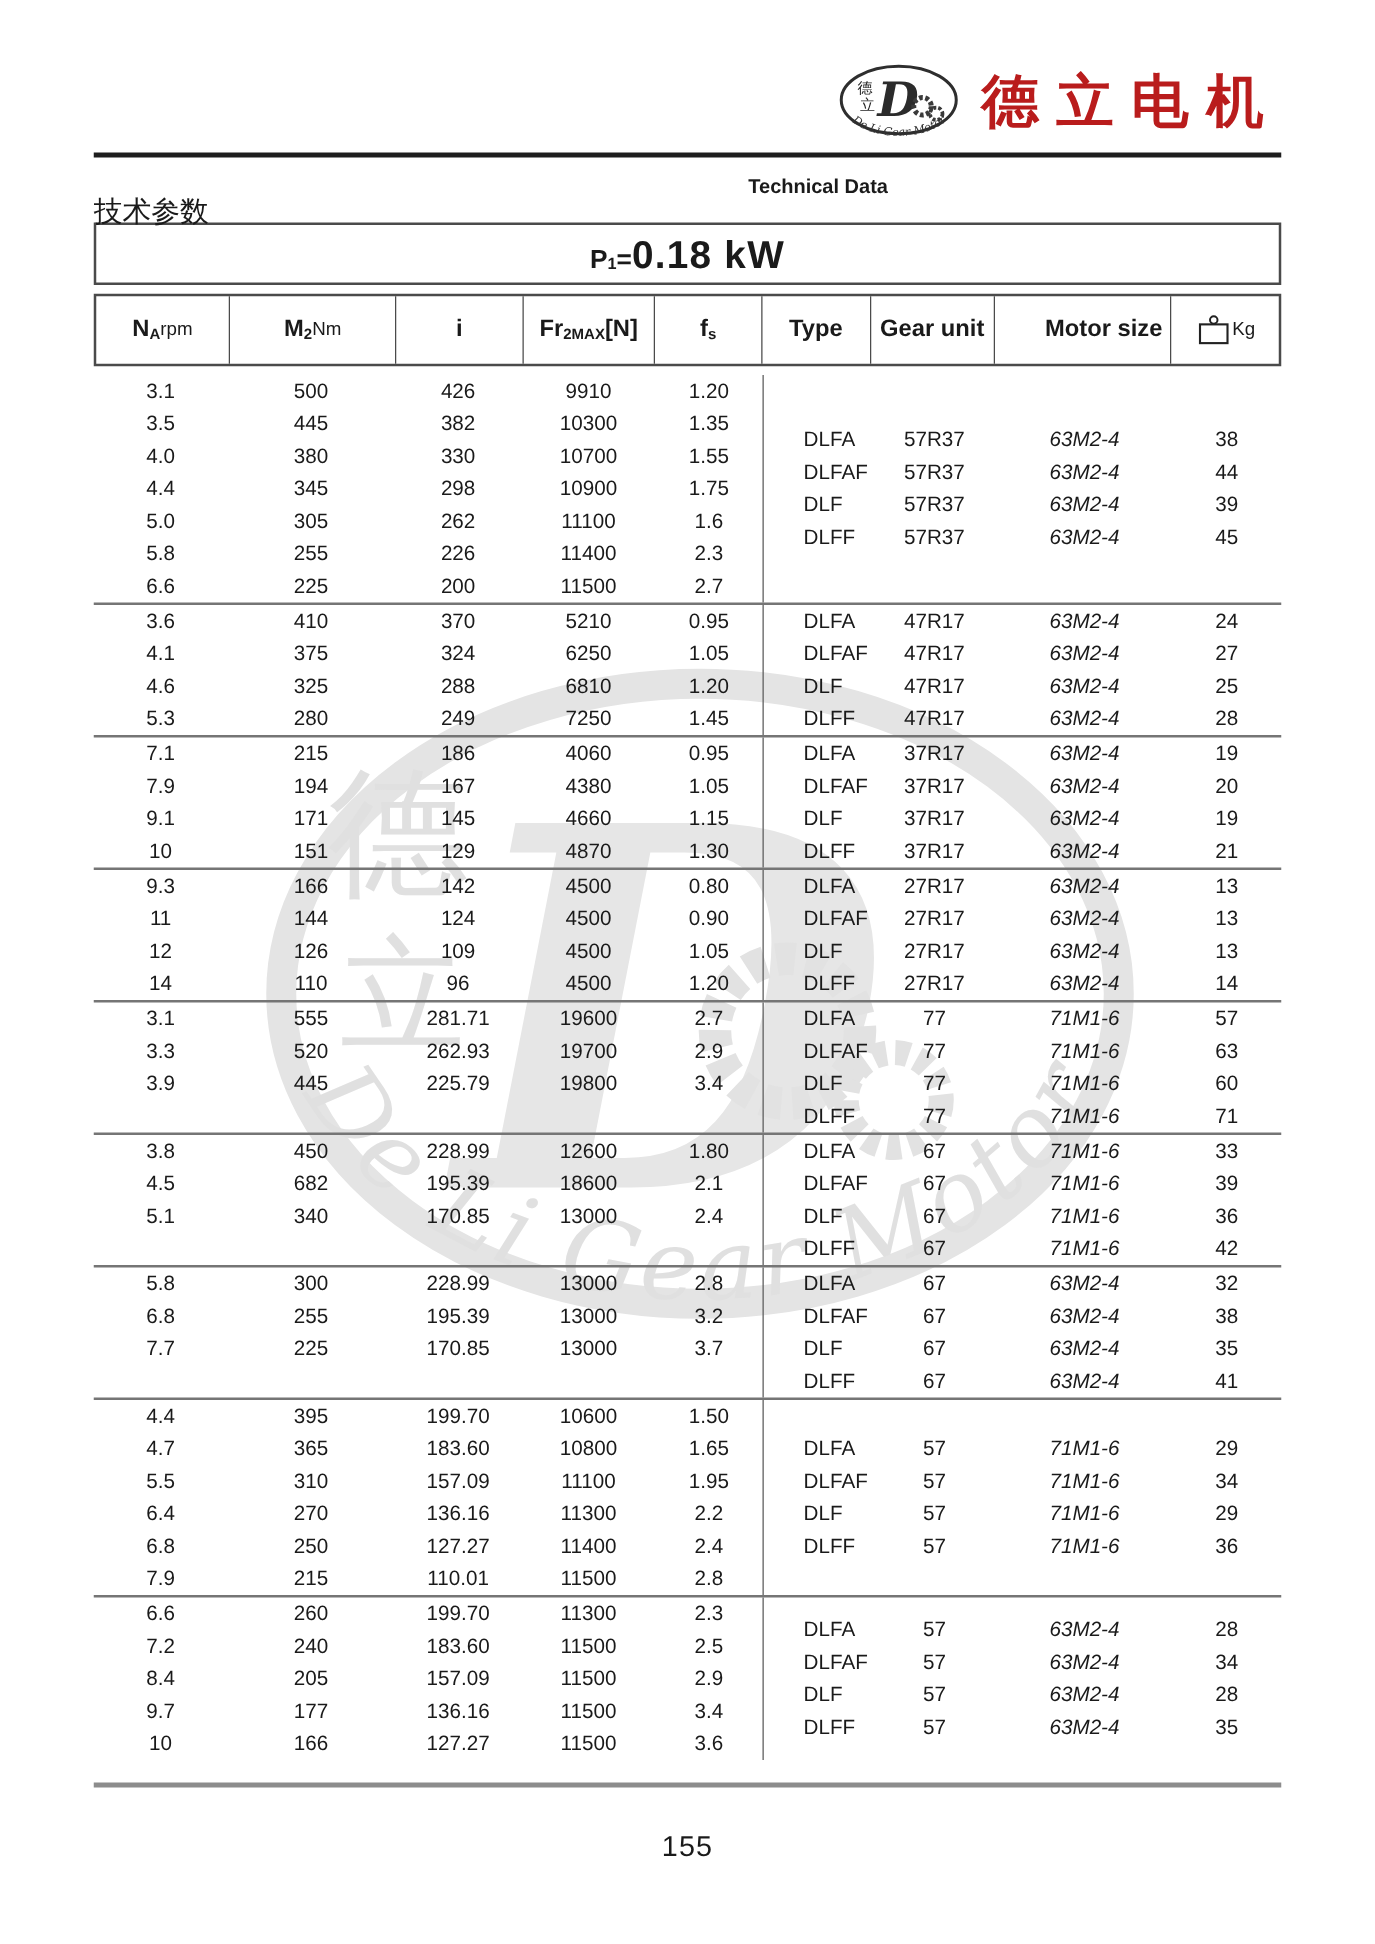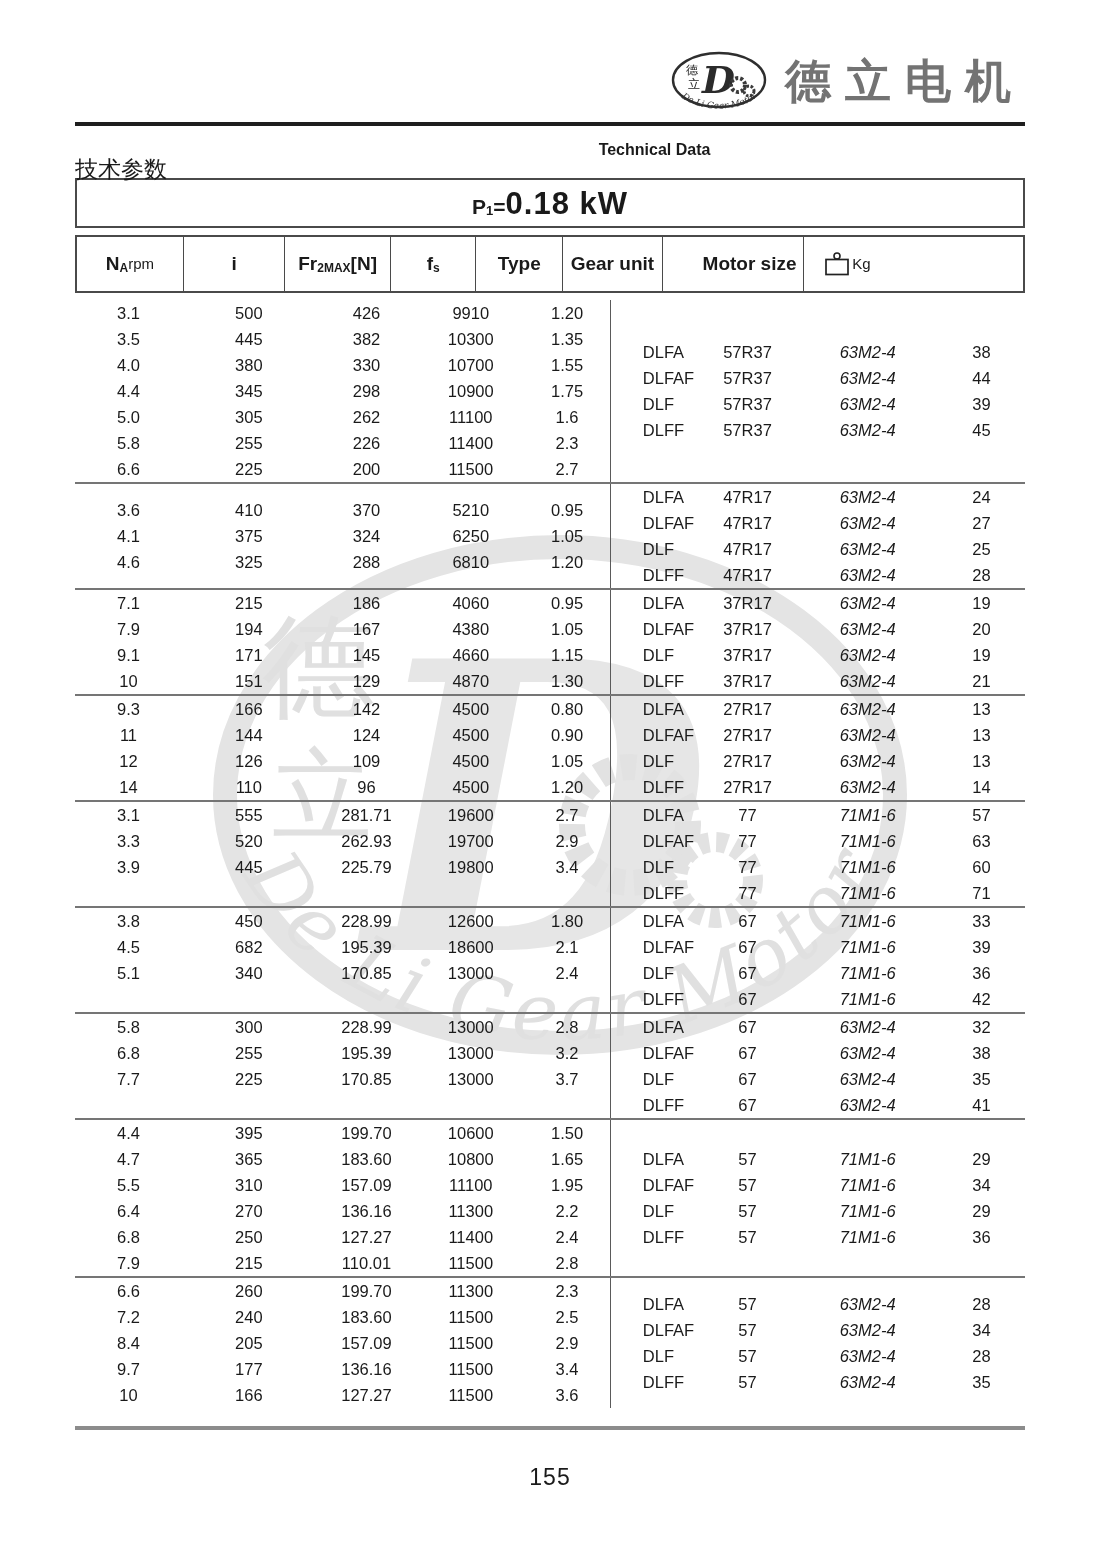--- a/index.html
+++ b/index.html
@@ -7,21 +7,21 @@
   body { width:1100px; height:1555px; font-family:"Liberation Sans", sans-serif; color:#1a1a1a; }
   .page { position:relative; width:1100px; height:1555px; overflow:hidden; background:#fff; }
 
   
   .watermark { position:absolute; left:190px; top:530px; width:760px; height:545px; z-index:0; pointer-events:none; }
 
   .content { position:relative; z-index:1; padding:0 75px; }
 
   
   .logo-row { padding-top:46px; height:118px; display:flex; justify-content:flex-end; align-items:center; gap:16px; }
-  .brand-cn { font-size:46px; font-weight:bold; letter-spacing:14px; font-family:"DejaVu Serif", serif; color:#737373; white-space:nowrap; }
+  .brand-cn { font-size:46px; font-weight:bold; letter-spacing:14px; font-family:"DejaVu Serif", serif; color:#b91c1c; white-space:nowrap; }
   .top-rule { height:4px; background:#1e1e1e; margin-top:4px; }
 
   .section-row { position:relative; height:40px; margin-top:10px; }
   .section-cn { position:absolute; left:0; top:18px; font-size:23px; font-weight:normal; }
   .section-en { position:absolute; left:61%; transform:translateX(-50%); top:5px; font-size:16px; font-weight:bold; }
 
   .power-box { margin-top:2px; height:50px; border:2px solid #4a4a4a; display:flex; align-items:baseline; justify-content:center; padding-top:6px; }
   .power-box .p { font-size:21px; font-weight:bold; }
   .power-box .p-sub { font-size:13px; font-weight:bold; position:relative; top:1px; }
   .power-box .eq { font-size:21px; font-weight:bold; }
@@ -106,20 +106,24 @@
         <span class="p-sub">1</span>
         <span class="eq">=</span>
         <span class="val">0.18 kW</span>
     </div>
 
     <div class="header-table">
       <div class="hcell hc0">
         <div><span class="h-main">N</span><span class="h-sub">A</span></div>
         <div class="h-unit">rpm</div>
       </div>
+      <div class="hcell hc1">
+        <div><span class="h-main">M</span><span class="h-sub">2</span></div>
+        <div class="h-unit">Nm</div>
+      </div>
       <div class="hcell hc2">
         <div><span class="h-main">i</span></div>
       </div>
       <div class="hcell hc3">
         <div><span class="h-main">Fr</span><span class="h-sub">2MAX</span><span class="h-main">[N]</span></div>
       </div>
       <div class="hcell hc4">
         <div><span class="h-main">f</span><span class="h-sub">s</span></div>
       </div>
       <div class="hcell hc5">
@@ -236,20 +240,27 @@
               <span class="lc lc3">6250</span>
               <span class="lc lc4">1.05</span>
             </div>
             <div class="row">
               <span class="lc lc0">4.6</span>
               <span class="lc lc1">325</span>
               <span class="lc lc2">288</span>
               <span class="lc lc3">6810</span>
               <span class="lc lc4">1.20</span>
             </div>
+            <div class="row">
+              <span class="lc lc0">5.3</span>
+              <span class="lc lc1">280</span>
+              <span class="lc lc2">249</span>
+              <span class="lc lc3">7250</span>
+              <span class="lc lc4">1.45</span>
+            </div>
           </div>
           <div class="bright">
             <div class="row">
               <span class="rc rc0">DLFA</span>
               <span class="rc rc1">47R17</span>
               <span class="rc rc2">63M2-4</span>
               <span class="rc rc3">24</span>
             </div>
             <div class="row">
               <span class="rc rc0">DLFAF</span>

